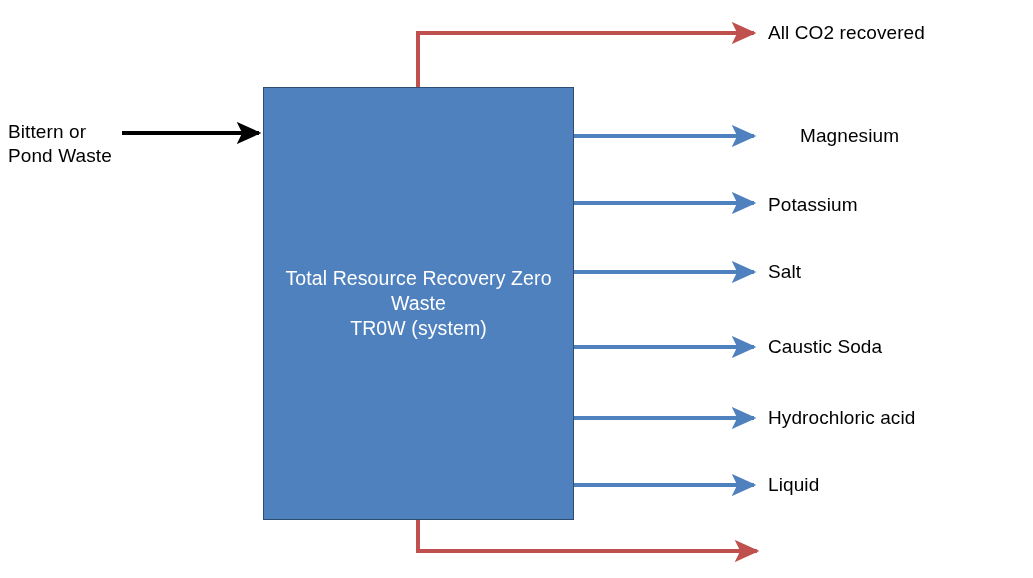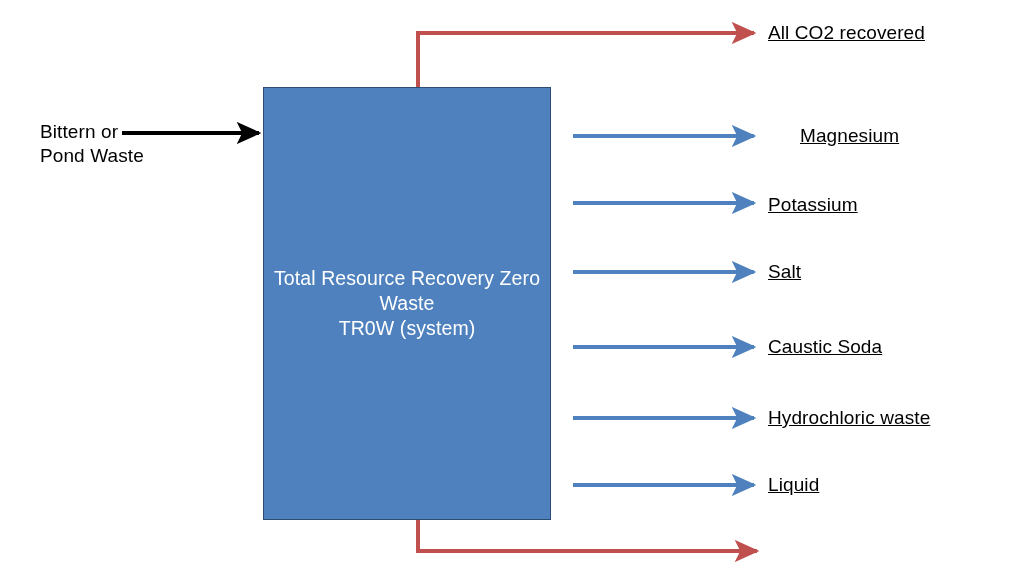--- a/index.html
+++ b/index.html
@@ -24,21 +24,21 @@
     top: 0;
     width: 1033px;
     height: 578px;
   }
 
   
   .process-box {
     position: absolute;
     left: 263px;
     top: 87px;
-    width: 288px;
+    width: 311px;
     height: 433px;
     background: #4E81BD;
     border: 1.5px solid #2E4D72;
     box-sizing: border-box;
     display: flex;
     align-items: center;
     justify-content: center;
   }
   .process-box-text {
     color: #ffffff;
@@ -58,27 +58,25 @@
     font-size: 19px;
     line-height: 24px;
     color: #000000;
     white-space: pre-line;
     letter-spacing: 0.1px;
   }
   .input-label {
     left: 8px;
     top: 120px;
     text-align: left;
-    margin-left: 32px;
   }
   .output-label {
     left: 768px;
     text-align: center;
     transform: translateY(-12px);
-    text-decoration: underline;
   }
 </style>
 </head>
 <body>
 
 <div id="canvas">
 
   <svg id="diagram-svg" viewBox="0 0 1033 578">
     <defs>
       <marker id="arrow-blue" markerWidth="7" markerHeight="7" refX="5.6" refY="3.1" orient="auto" markerUnits="strokeWidth">
@@ -117,18 +115,18 @@
   <div class="flow-label output-label" style="top:33px;">All CO2 recovered</div>
 
   <div class="flow-label output-label" style="top:136px;margin-left:32px;">Magnesium</div>
 
   <div class="flow-label output-label" style="top:205px;">Potassium</div>
 
   <div class="flow-label output-label" style="top:272px;">Salt</div>
 
   <div class="flow-label output-label" style="top:347px;">Caustic Soda</div>
 
-  <div class="flow-label output-label" style="top:418px;">Hydrochloric waste</div>
+  <div class="flow-label output-label" style="top:418px;">Hydrochloric acid</div>
 
   <div class="flow-label output-label" style="top:485px;">Liquid</div>
 
 
 </div>
 
 </body></html>

